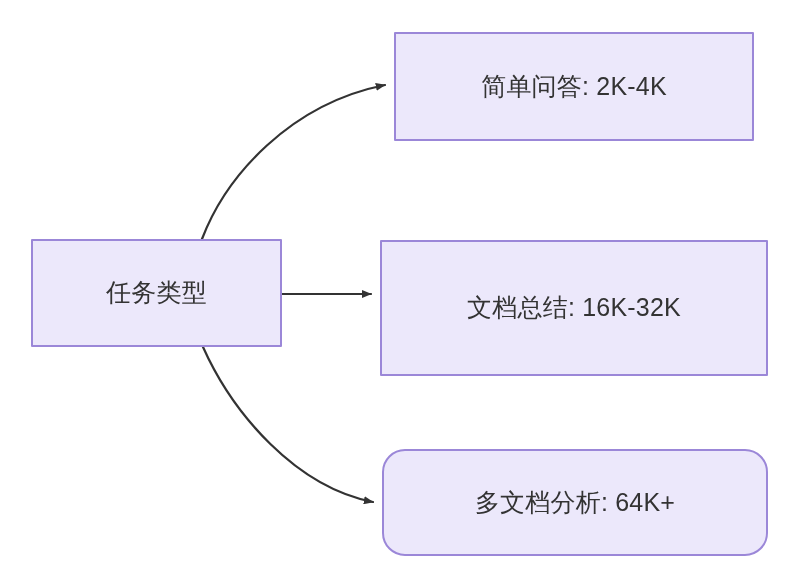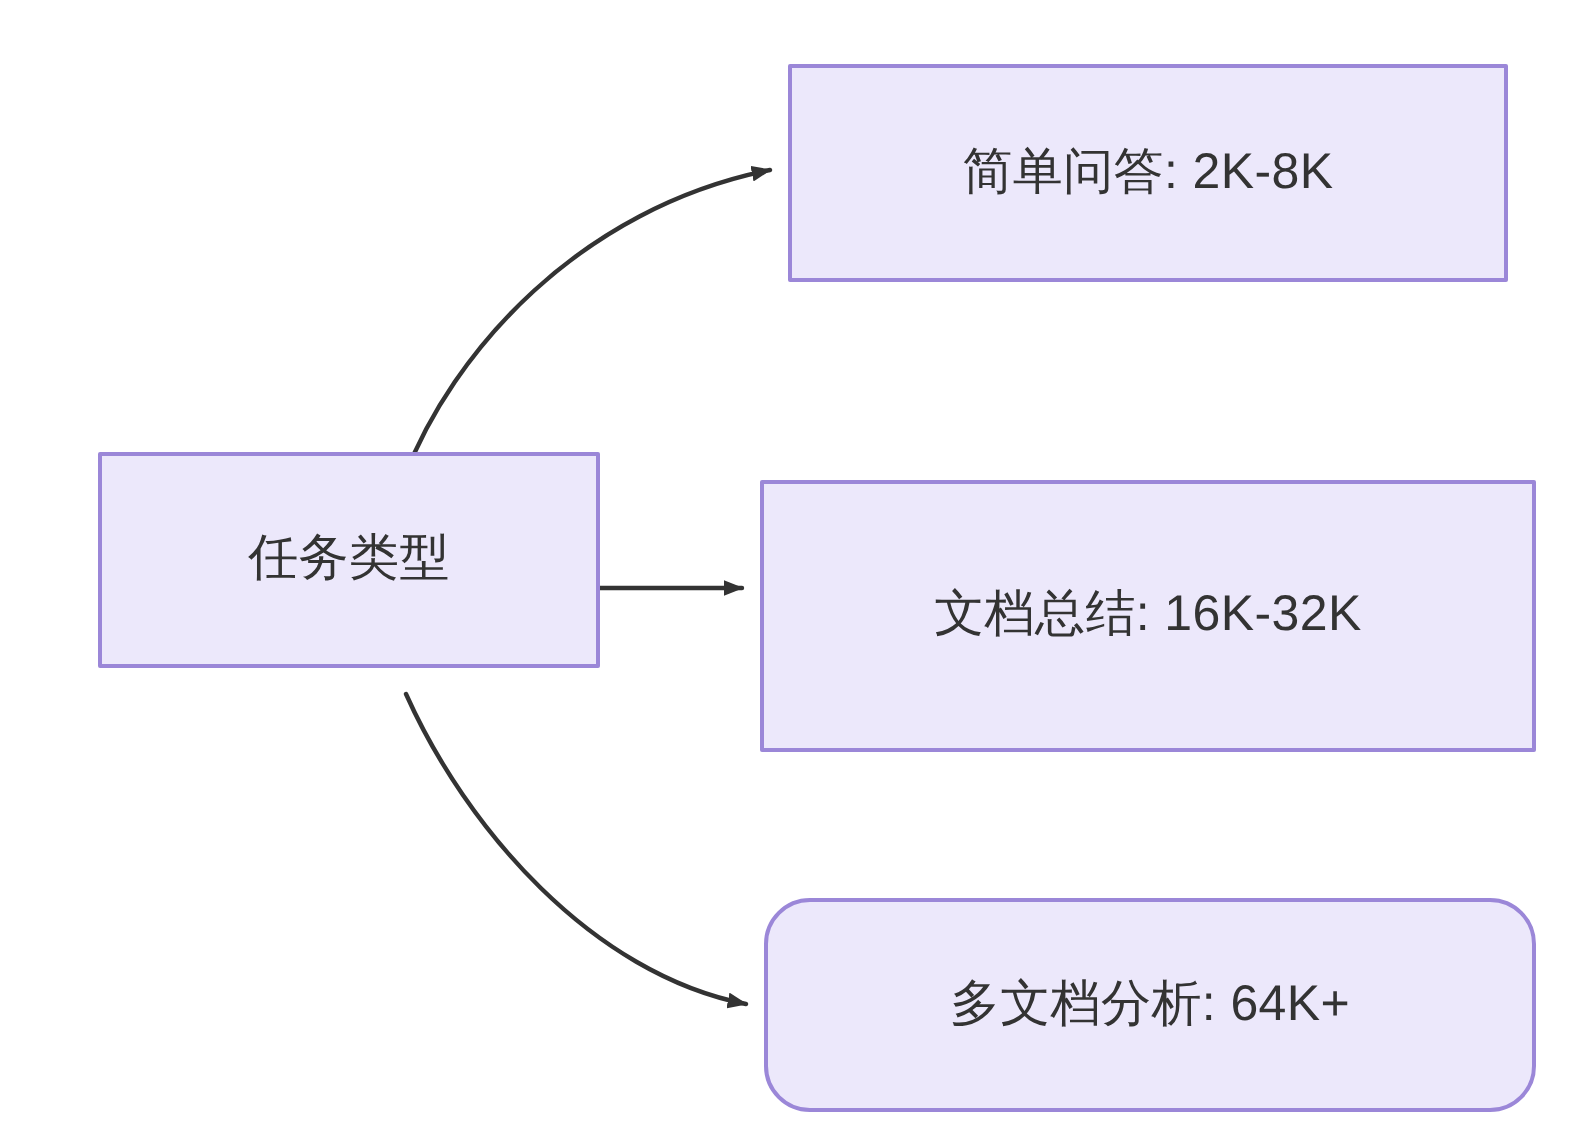--- a/index.html
+++ b/index.html
@@ -39,24 +39,23 @@
   .flow-node .node-label {
     color: #333333;
     font-size: 25px;
     line-height: 1.25;
     letter-spacing: 0.2px;
     white-space: nowrap;
   }
   
   #node-source {
     left: 31px;
-    top: 226px;
+    top: 239px;
     width: 251px;
     height: 108px;
-    margin-left: 18px;
   }
   #node-simple-qa {
     left: 394px;
     top: 32px;
     width: 360px;
     height: 109px;
   }
   #node-doc-summary {
     left: 380px;
     top: 240px;
@@ -88,21 +87,21 @@
     <path d="M 282,294 L 371,294" fill="none" stroke="#333333" stroke-width="2.2" stroke-linecap="round" marker-end="url(#arrowhead)"></path>
 
     <path d="M 203,347 C 233,414 296,487 373,502" fill="none" stroke="#333333" stroke-width="2.2" stroke-linecap="round" marker-end="url(#arrowhead)"></path>
   </svg>
 
   <div id="node-source" class="flow-node">
     <span class="node-label">任务类型</span>
   </div>
 
   <div id="node-simple-qa" class="flow-node">
-    <span class="node-label">简单问答: 2K-8K</span>
+    <span class="node-label">简单问答: 2K-4K</span>
   </div>
 
   <div id="node-doc-summary" class="flow-node">
     <span class="node-label">文档总结: 16K-32K</span>
   </div>
 
   <div id="node-multi-doc" class="flow-node">
     <span class="node-label">多文档分析: 64K+</span>
   </div>
 

